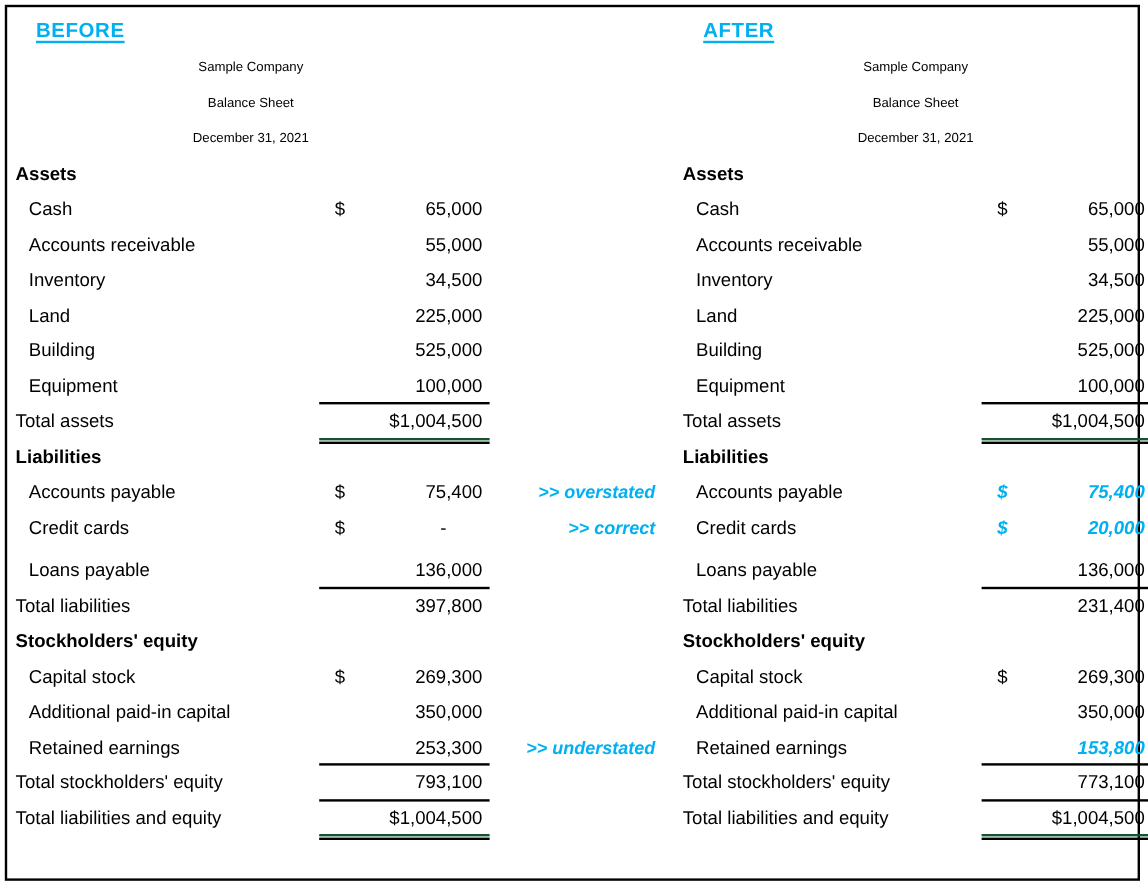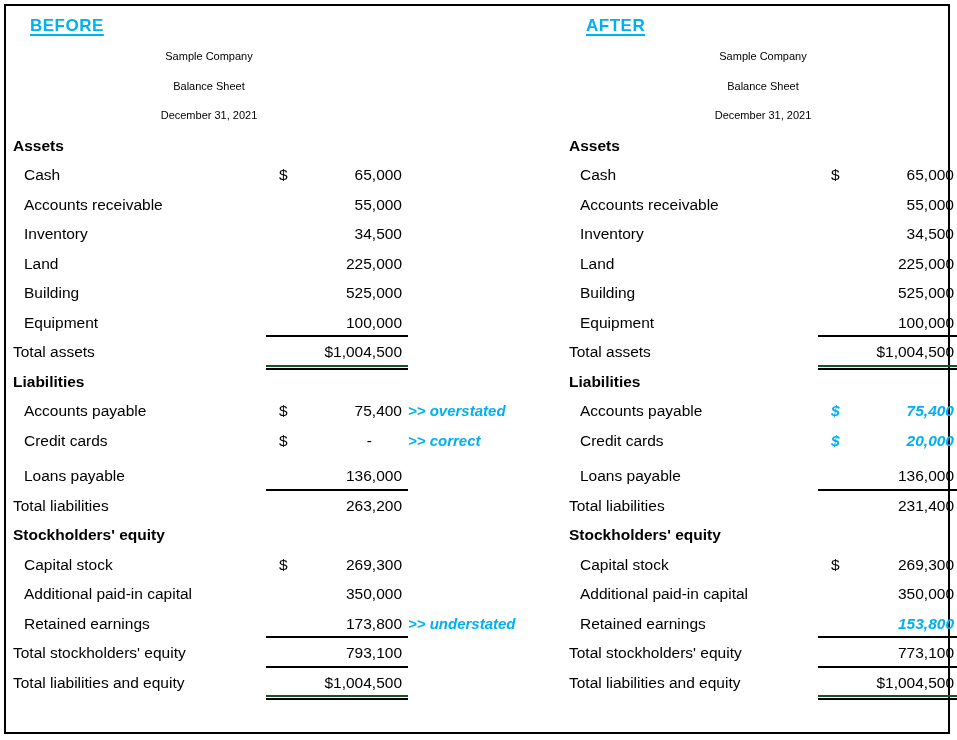--- a/index.html
+++ b/index.html
@@ -43,21 +43,21 @@
   .val.rule-bottom { border-bottom:2px solid #000; }
   .val.rule-double { border-bottom:2px solid #14532d; }
   .val.rule-double::after {
     content:""; position:absolute; left:0; right:0; bottom:-5px;
     border-bottom:2px solid #000;
   }
 
   .val.hl { color:var(--accent); font-weight:bold; font-style:italic; }
 
   .note {
-    width:146px; text-align:left; padding-right:8px;
+    width:146px; text-align:right; padding-right:8px;
     color:var(--accent); font-weight:bold; font-style:italic; font-size:15px;
     white-space:nowrap;
   }
 </style>
 </head>
 <body>
 
 <div class="frame">
 
   <section class="sheet sheet-before">
@@ -123,41 +123,41 @@
           <div class="val"><span class="dollar">$</span><span class="num dash">-</span></div>
           <div class="note">&gt;&gt; correct</div>
         </div>
         <div class="row item gap">
           <div class="lab">Loans payable</div>
           <div class="val rule-bottom"><span class="num">136,000</span></div>
           <div class="note"></div>
         </div>
         <div class="row total">
           <div class="lab">Total liabilities</div>
-          <div class="val"><span class="num">263,200</span></div>
+          <div class="val"><span class="num">397,800</span></div>
           <div class="note"></div>
         </div>
         <div class="row section">
           <div class="lab">Stockholders' equity</div>
           <div class="val"></div>
           <div class="note"></div>
         </div>
         <div class="row item">
           <div class="lab">Capital stock</div>
           <div class="val"><span class="dollar">$</span><span class="num">269,300</span></div>
           <div class="note"></div>
         </div>
         <div class="row item">
           <div class="lab">Additional paid-in capital</div>
           <div class="val"><span class="num">350,000</span></div>
           <div class="note"></div>
         </div>
         <div class="row item">
           <div class="lab">Retained earnings</div>
-          <div class="val rule-bottom"><span class="num">173,800</span></div>
+          <div class="val rule-bottom"><span class="num">253,300</span></div>
           <div class="note">&gt;&gt; understated</div>
         </div>
         <div class="row total">
           <div class="lab">Total stockholders' equity</div>
           <div class="val rule-bottom"><span class="num">793,100</span></div>
           <div class="note"></div>
         </div>
         <div class="row total">
           <div class="lab">Total liabilities and equity</div>
           <div class="val rule-double"><span class="num">$1,004,500</span></div>

